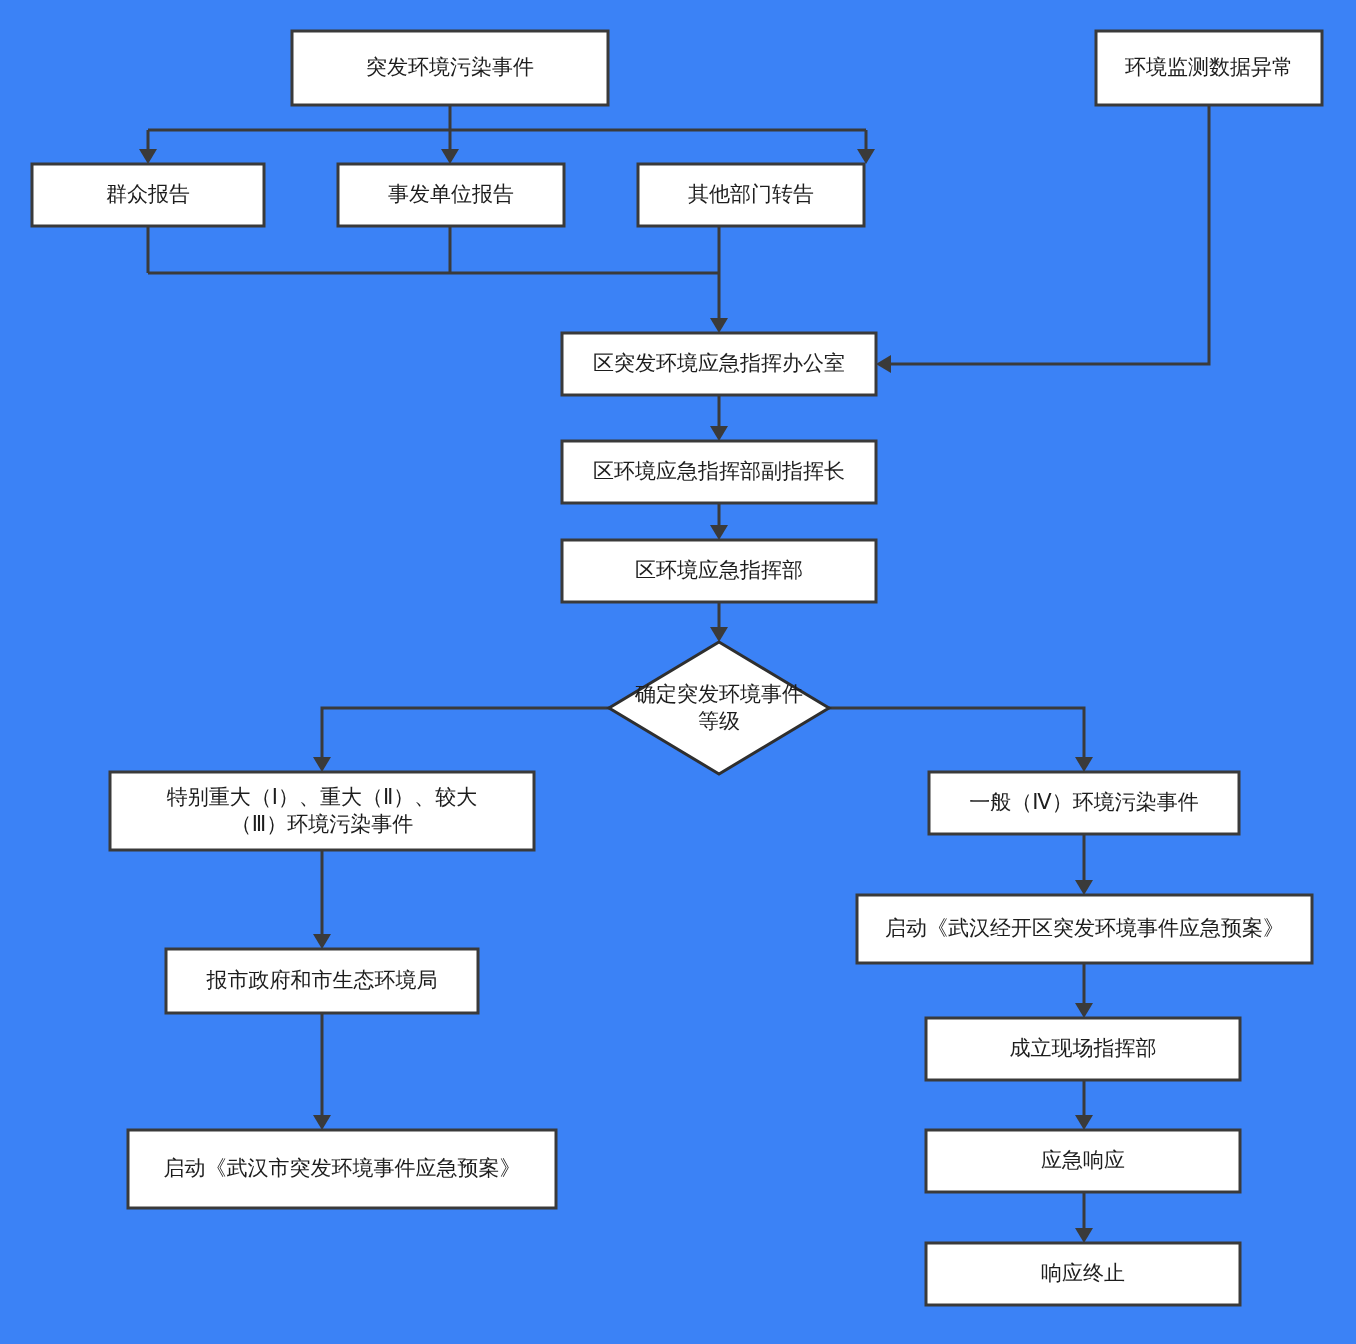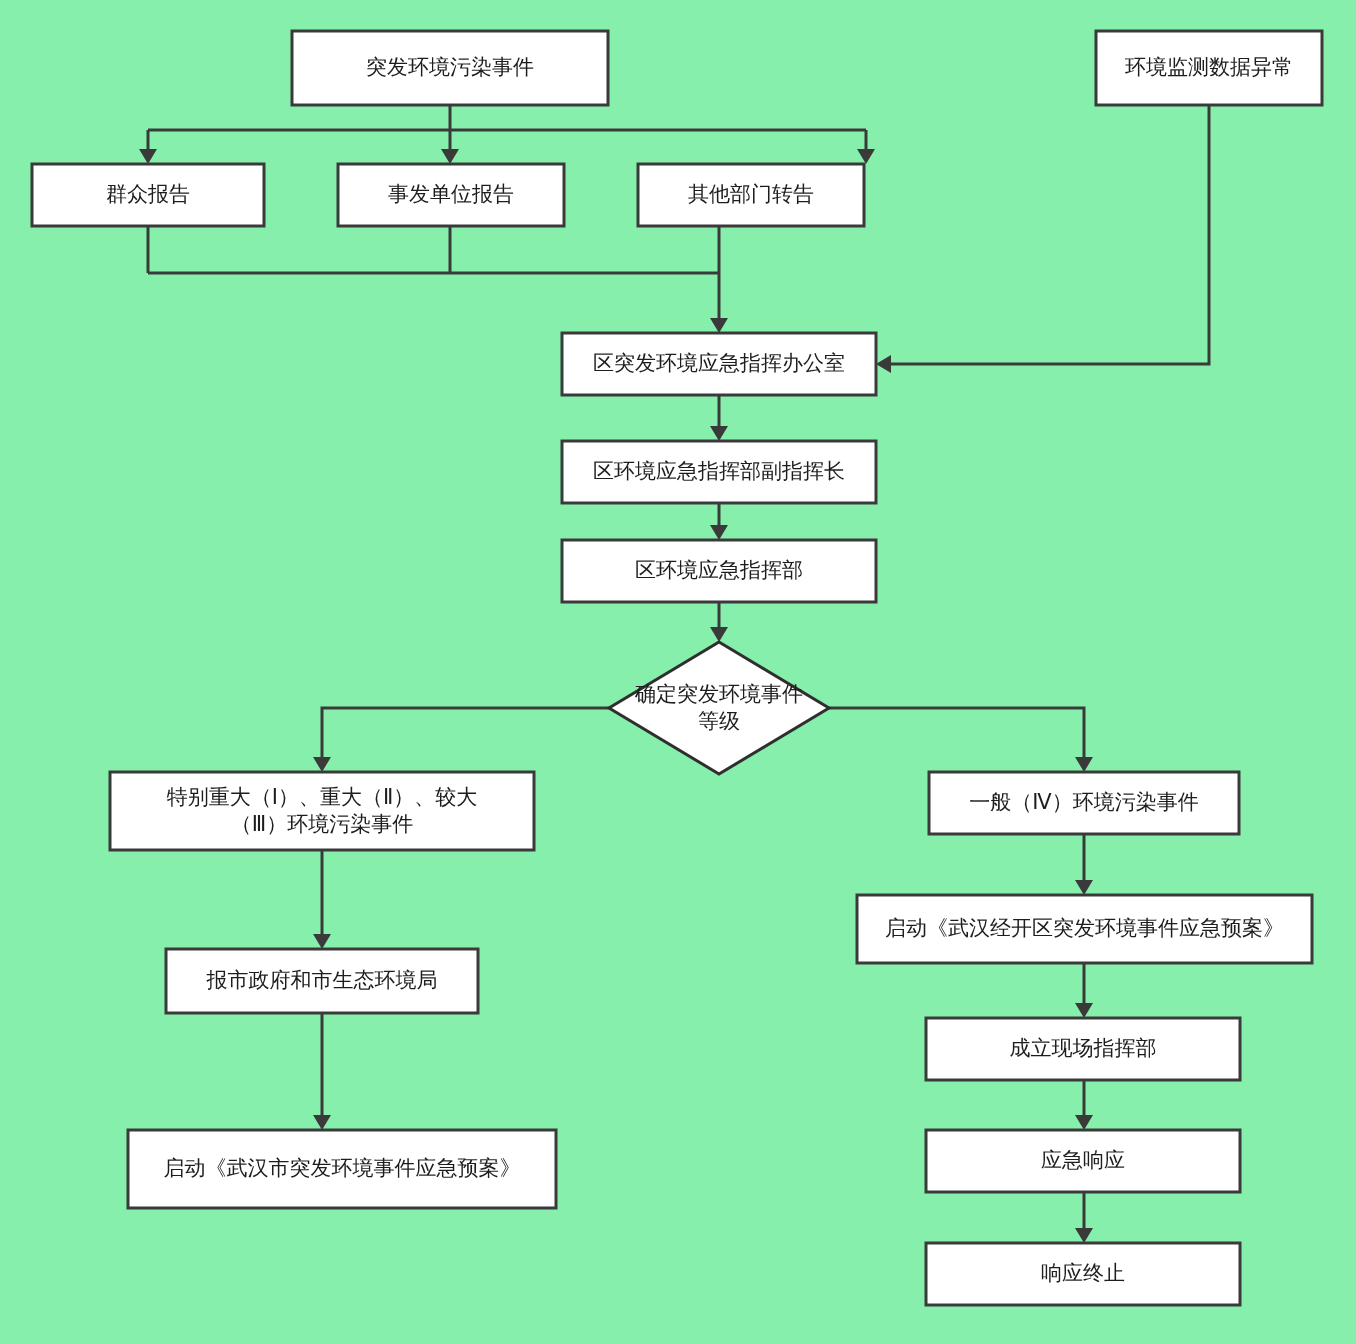--- a/index.html
+++ b/index.html
@@ -4,21 +4,21 @@
 <style>
   html, body {
     margin: 0;
     padding: 0;
     background: #ffffff;
   }
   #canvas-wrap {
     position: relative;
     width: 1356px;
     height: 1344px;
-    background: #86efac;
+    background: #3b82f6;
     font-family: "Liberation Sans", "DejaVu Sans", sans-serif;
     overflow: hidden;
   }
   svg#flow {
     position: absolute;
     left: 0;
     top: 0;
     width: 1356px;
     height: 1344px;
   }

